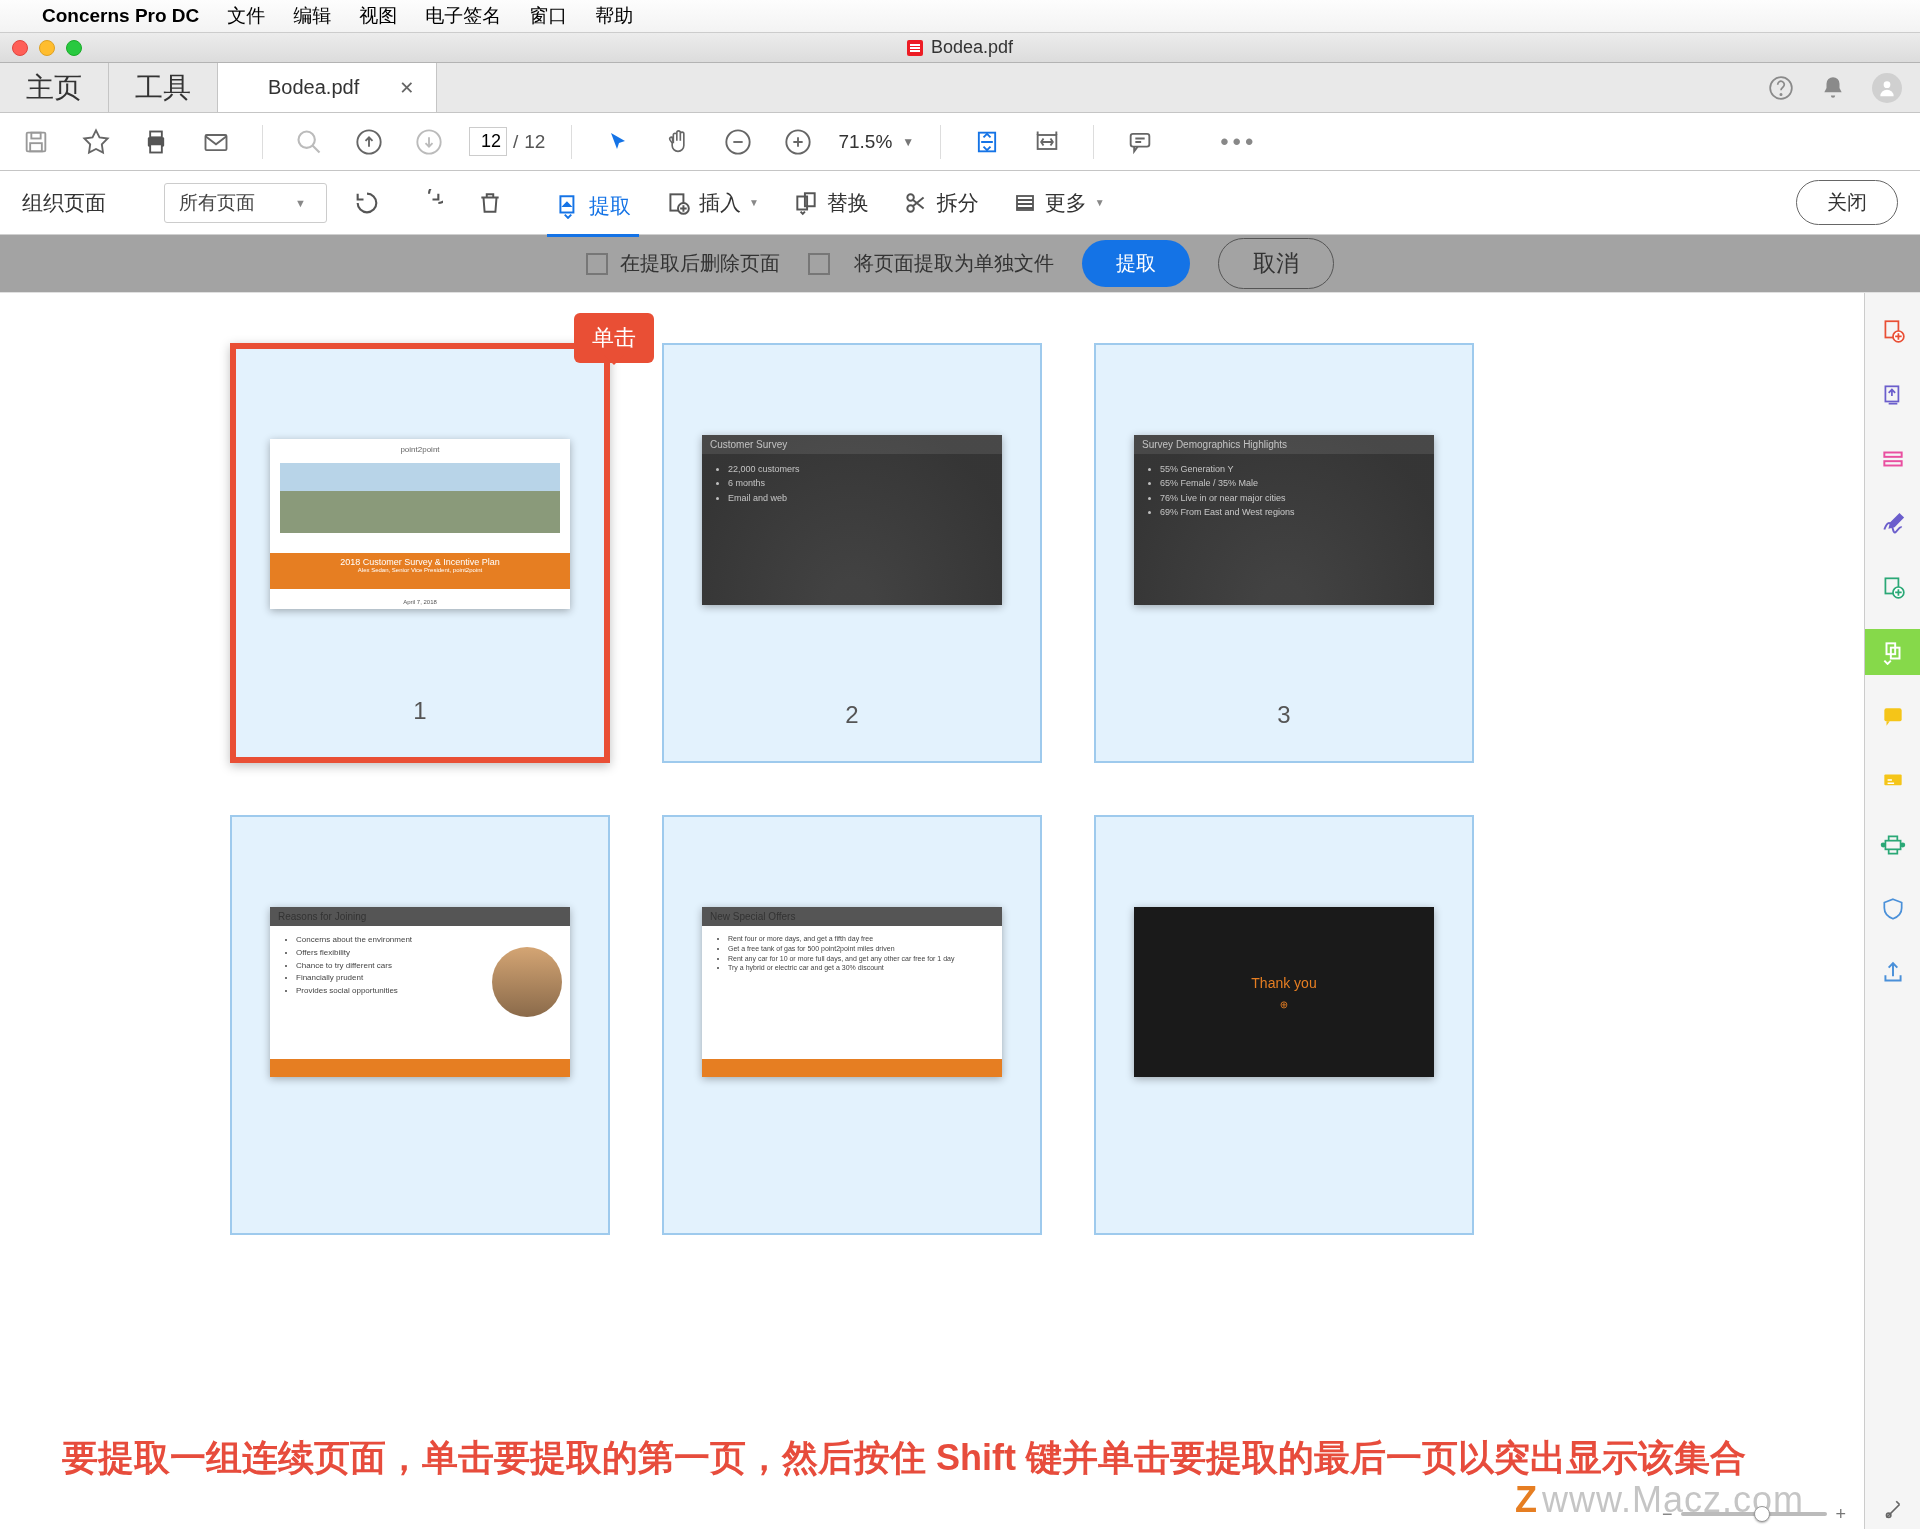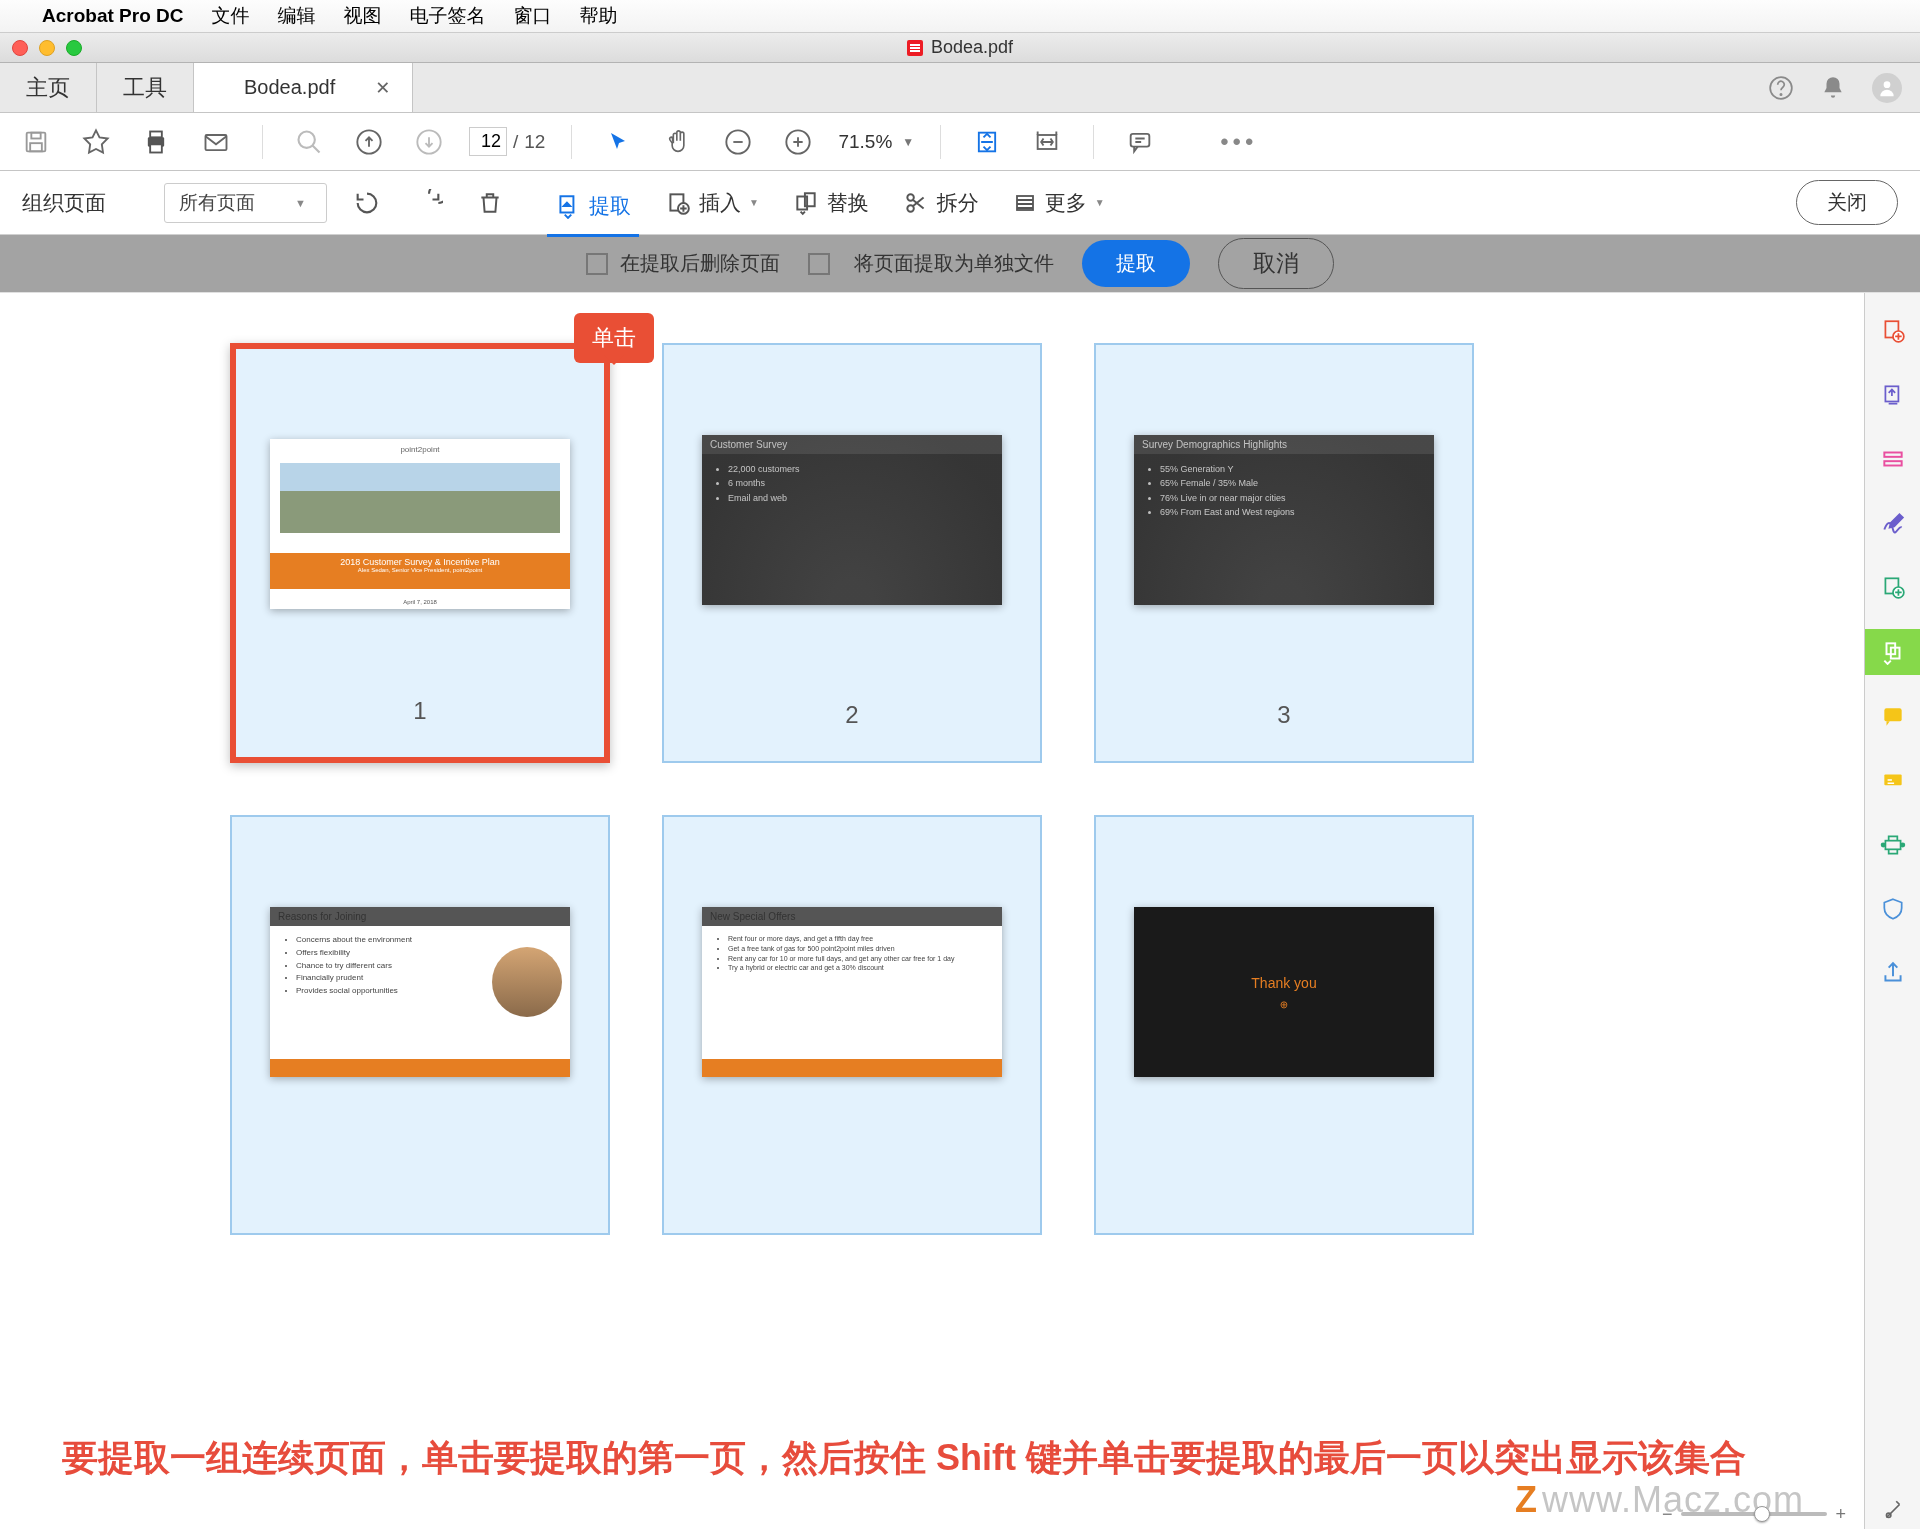--- a/index.html
+++ b/index.html
@@ -16,21 +16,21 @@
 .tl { width: 16px; height: 16px; border-radius: 50%; }
 .tl.red { background: #ff5f57; border: 1px solid #e0443e; }
 .tl.yellow { background: #ffbd2e; border: 1px solid #dea123; }
 .tl.green { background: #28c940; border: 1px solid #1aab29; }
 .title-center { font-size: 18px; color: #333; display: flex; align-items: center; gap: 8px; }
 .pdf-icon-mini { width: 16px; height: 16px; background: #ed1c24; border-radius: 2px; display: inline-block; position: relative; }
 .pdf-icon-mini::after { content: ""; position: absolute; top: 4px; left: 3px; width: 10px; height: 2px; background: #fff; box-shadow: 0 3px 0 #fff, 0 6px 0 #fff; }
 
 
 .tabbar { height: 50px; background: #e9e9e9; border-bottom: 1px solid #c5c5c5; display: flex; align-items: stretch; }
-.tabbar .tab-item { display: flex; align-items: center; padding: 0 26px; font-size: 22px; color: #333; border-right: 1px solid #c5c5c5; }
+.tabbar .tab-item { display: flex; align-items: center; padding: 0 26px; font-size: 28px; color: #333; border-right: 1px solid #c5c5c5; }
 .tabbar .tab-active { background: #fff; display: flex; align-items: center; padding: 0 22px 0 50px; font-size: 20px; color: #333; gap: 40px; border-right: 1px solid #c5c5c5; }
 .tabbar .close-x { font-size: 18px; color: #666; }
 .tabbar-right { margin-left: auto; display: flex; align-items: center; gap: 26px; padding-right: 18px; }
 .tabbar-right svg, .tabbar-right .ico { color: #8a8a8a; }
 .ico { display: inline-flex; align-items: center; justify-content: center; }
 .avatar-circle { width: 30px; height: 30px; border-radius: 50%; background: #d0d0d0; display: flex; align-items: center; justify-content: center; }
 
 
 .toolbar { height: 58px; border-bottom: 1px solid #c5c5c5; display: flex; align-items: center; padding: 0 16px; gap: 20px; background: #fff; }
 .toolbar .sep { width: 1px; height: 34px; background: #ddd; margin: 0 6px; }
@@ -97,21 +97,21 @@
 .slide-thanks { background: #1a1a1a; width: 100%; height: 100%; display: flex; flex-direction: column; align-items: center; justify-content: center; color: #e67e22; font-size: 14px; }
 .slide-img { position: absolute; top: 24px; left: 10px; right: 10px; height: 70px; background: linear-gradient(to bottom, #b8d4e8 40%, #8a9a7a 40%); }
 .slide-logo { text-align: center; padding: 6px 0 2px; font-size: 8px; color: #666; }
 .slide-dark .bg-road { position: absolute; inset: 0; background: radial-gradient(ellipse at center bottom, #555 10%, #2a2a2a 80%); opacity: 0.3; }
 </style>
 </head>
 <body>
 
 <div class="menubar">
   <span class="apple-logo"></span>
-  <span class="app-name">Acrobat Pro DC</span>
+  <span class="app-name">Concerns Pro DC</span>
   <span>文件</span>
   <span>编辑</span>
   <span>视图</span>
   <span>电子签名</span>
   <span>窗口</span>
   <span>帮助</span>
 </div>
 
 <div class="titlebar">
   <div class="traffic-lights">

